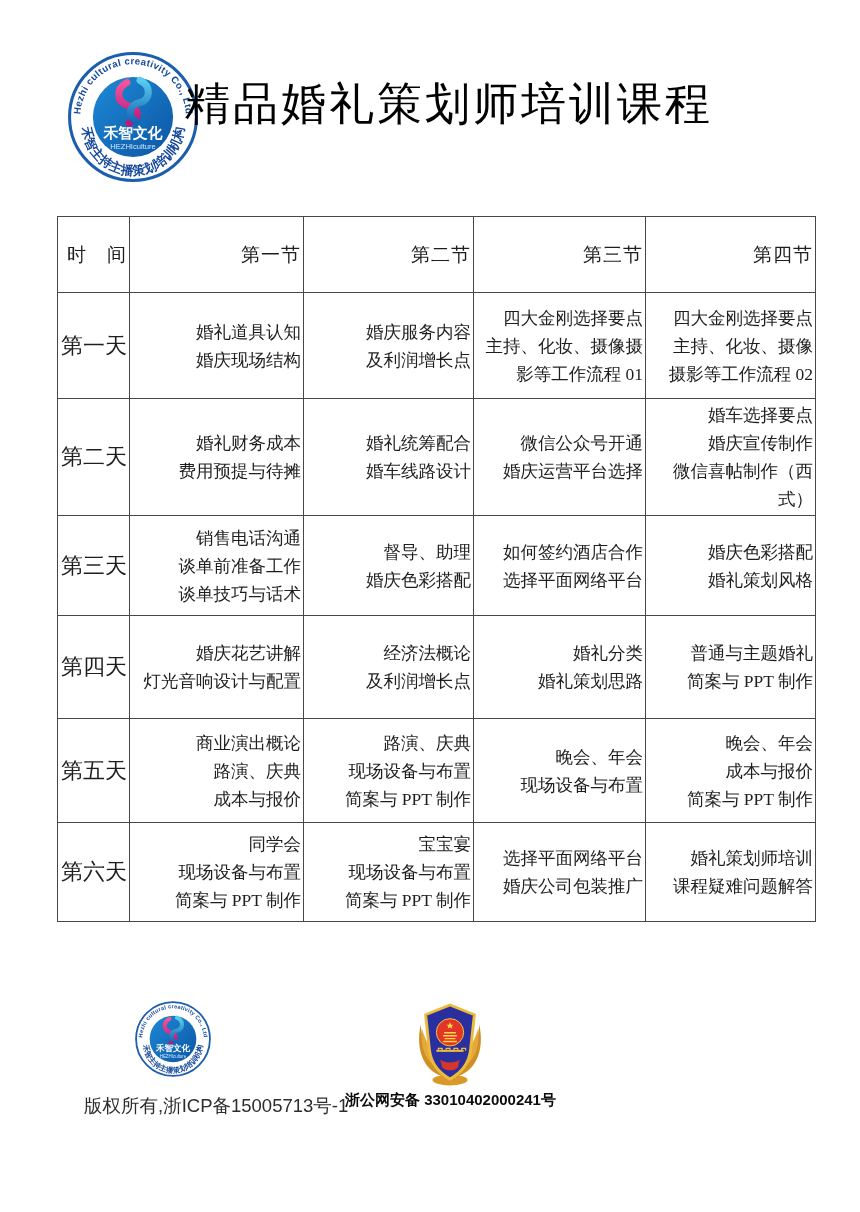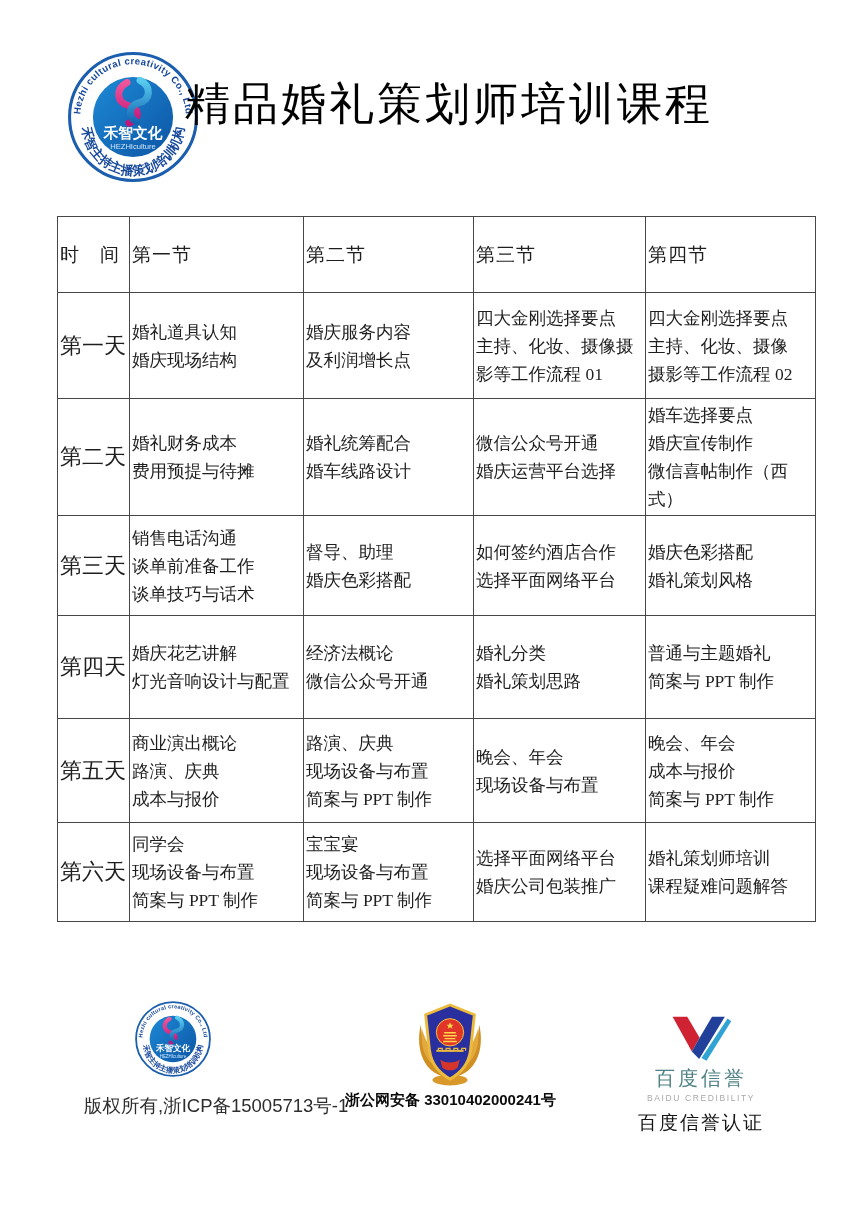--- a/index.html
+++ b/index.html
@@ -7,21 +7,21 @@
   .page{position:relative;width:860px;height:1212px;background:#fff;overflow:hidden;}
 
   
   .logo-header{position:absolute;left:66px;top:50px;width:134px;height:134px;}
   .page-title{position:absolute;left:185px;top:74px;margin:0;font-family:"Liberation Serif","DejaVu Serif",serif;
     font-weight:400;font-size:45px;letter-spacing:3px;color:#000;white-space:nowrap;}
 
   
   .course-table{position:absolute;left:57px;top:216px;width:758px;border-collapse:collapse;table-layout:fixed;
     font-family:"Liberation Serif","DejaVu Serif",serif;color:#1e1e1e;}
-  .course-table th,.course-table td{border:1px solid #474747;text-align:left;vertical-align:middle;
+  .course-table th,.course-table td{border:1px solid #474747;text-align:right;vertical-align:middle;
     font-weight:normal;padding:2px;margin-top:8px;}
   .course-table th{font-size:19px;letter-spacing:1px;}
   .course-table td.day{font-size:22px;}
   .course-table td.cell{font-size:17.5px;line-height:1.6;white-space:pre-line;}
 
   
   .logo-footer{position:absolute;left:134px;top:1000px;width:78px;height:78px;}
   .copyright{position:absolute;left:84px;top:1093px;font-size:18.5px;color:#2d2d2d;white-space:nowrap;}
   .police-badge{position:absolute;left:411px;top:999px;width:78px;height:90px;}
   .police-text{position:absolute;left:345px;top:1091px;font-size:15px;font-weight:bold;color:#0c0c0c;white-space:nowrap;}
@@ -125,21 +125,21 @@
         <td class="cell">如何签约酒店合作
 选择平面网络平台</td>
         <td class="cell">婚庆色彩搭配
 婚礼策划风格</td>
       </tr>
       <tr style="height:103px">
         <td class="day">第四天</td>
         <td class="cell">婚庆花艺讲解
 灯光音响设计与配置</td>
         <td class="cell">经济法概论
-微信公众号开通</td>
+及利润增长点</td>
         <td class="cell">婚礼分类
 婚礼策划思路</td>
         <td class="cell">普通与主题婚礼
 简案与 PPT 制作</td>
       </tr>
       <tr style="height:104px">
         <td class="day">第五天</td>
         <td class="cell">商业演出概论
 路演、庆典
 成本与报价</td>
@@ -215,24 +215,14 @@
       <polygon points="40,22.8 41.1,25.2 43.6,25.3 41.7,26.9 42.4,29.4 40,27.9 37.6,29.4 38.3,26.9 36.4,25.3 38.9,25.2" fill="#ffd84a"></polygon>
       <path d="M34,33.5 h12 M33,36.5 h14 M34.5,39.5 h11 M33,42.5 h14" stroke="#ffd84a" stroke-width="1.5" fill="none"></path>
       <path d="M26,52 h28" stroke="#edbb3c" stroke-width="2"></path>
       <path d="M28,52 v-2.5 h4 v2.5 h4 v-2.5 h4 v2.5 h4 v-2.5 h4 v2.5 h4 v-2.5 h4 v2.5" stroke="#edbb3c" stroke-width="1.2" fill="none"></path>
       <path d="M30,61 C34,65 46,65 50,61 L48,69 C44,73 36,73 32,69 Z" fill="#d6352b"></path>
     </svg>
   </div>
 
   <div class="police-text">浙公网安备 33010402000241号</div>
 
-  <div class="baidu-block">
-    <svg width="66" height="52" viewBox="0 0 72 56">
-      <polygon points="5,7 21,7 34.5,30 26,45" fill="#cf2333"></polygon>
-      <polygon points="48,7 62,7 34,53 26,45 34.5,30" fill="#20409a"></polygon>
-      <polygon points="65,9 69,12 42,55 36.5,52" fill="#2fa3d4"></polygon>
-    </svg>
-    <div class="baidu-cn">百度信誉</div>
-    <div class="baidu-en">BAIDU CREDIBILITY</div>
-    <div class="baidu-cert">百度信誉认证</div>
-  </div>
 
 </div>
 
 </body></html>

